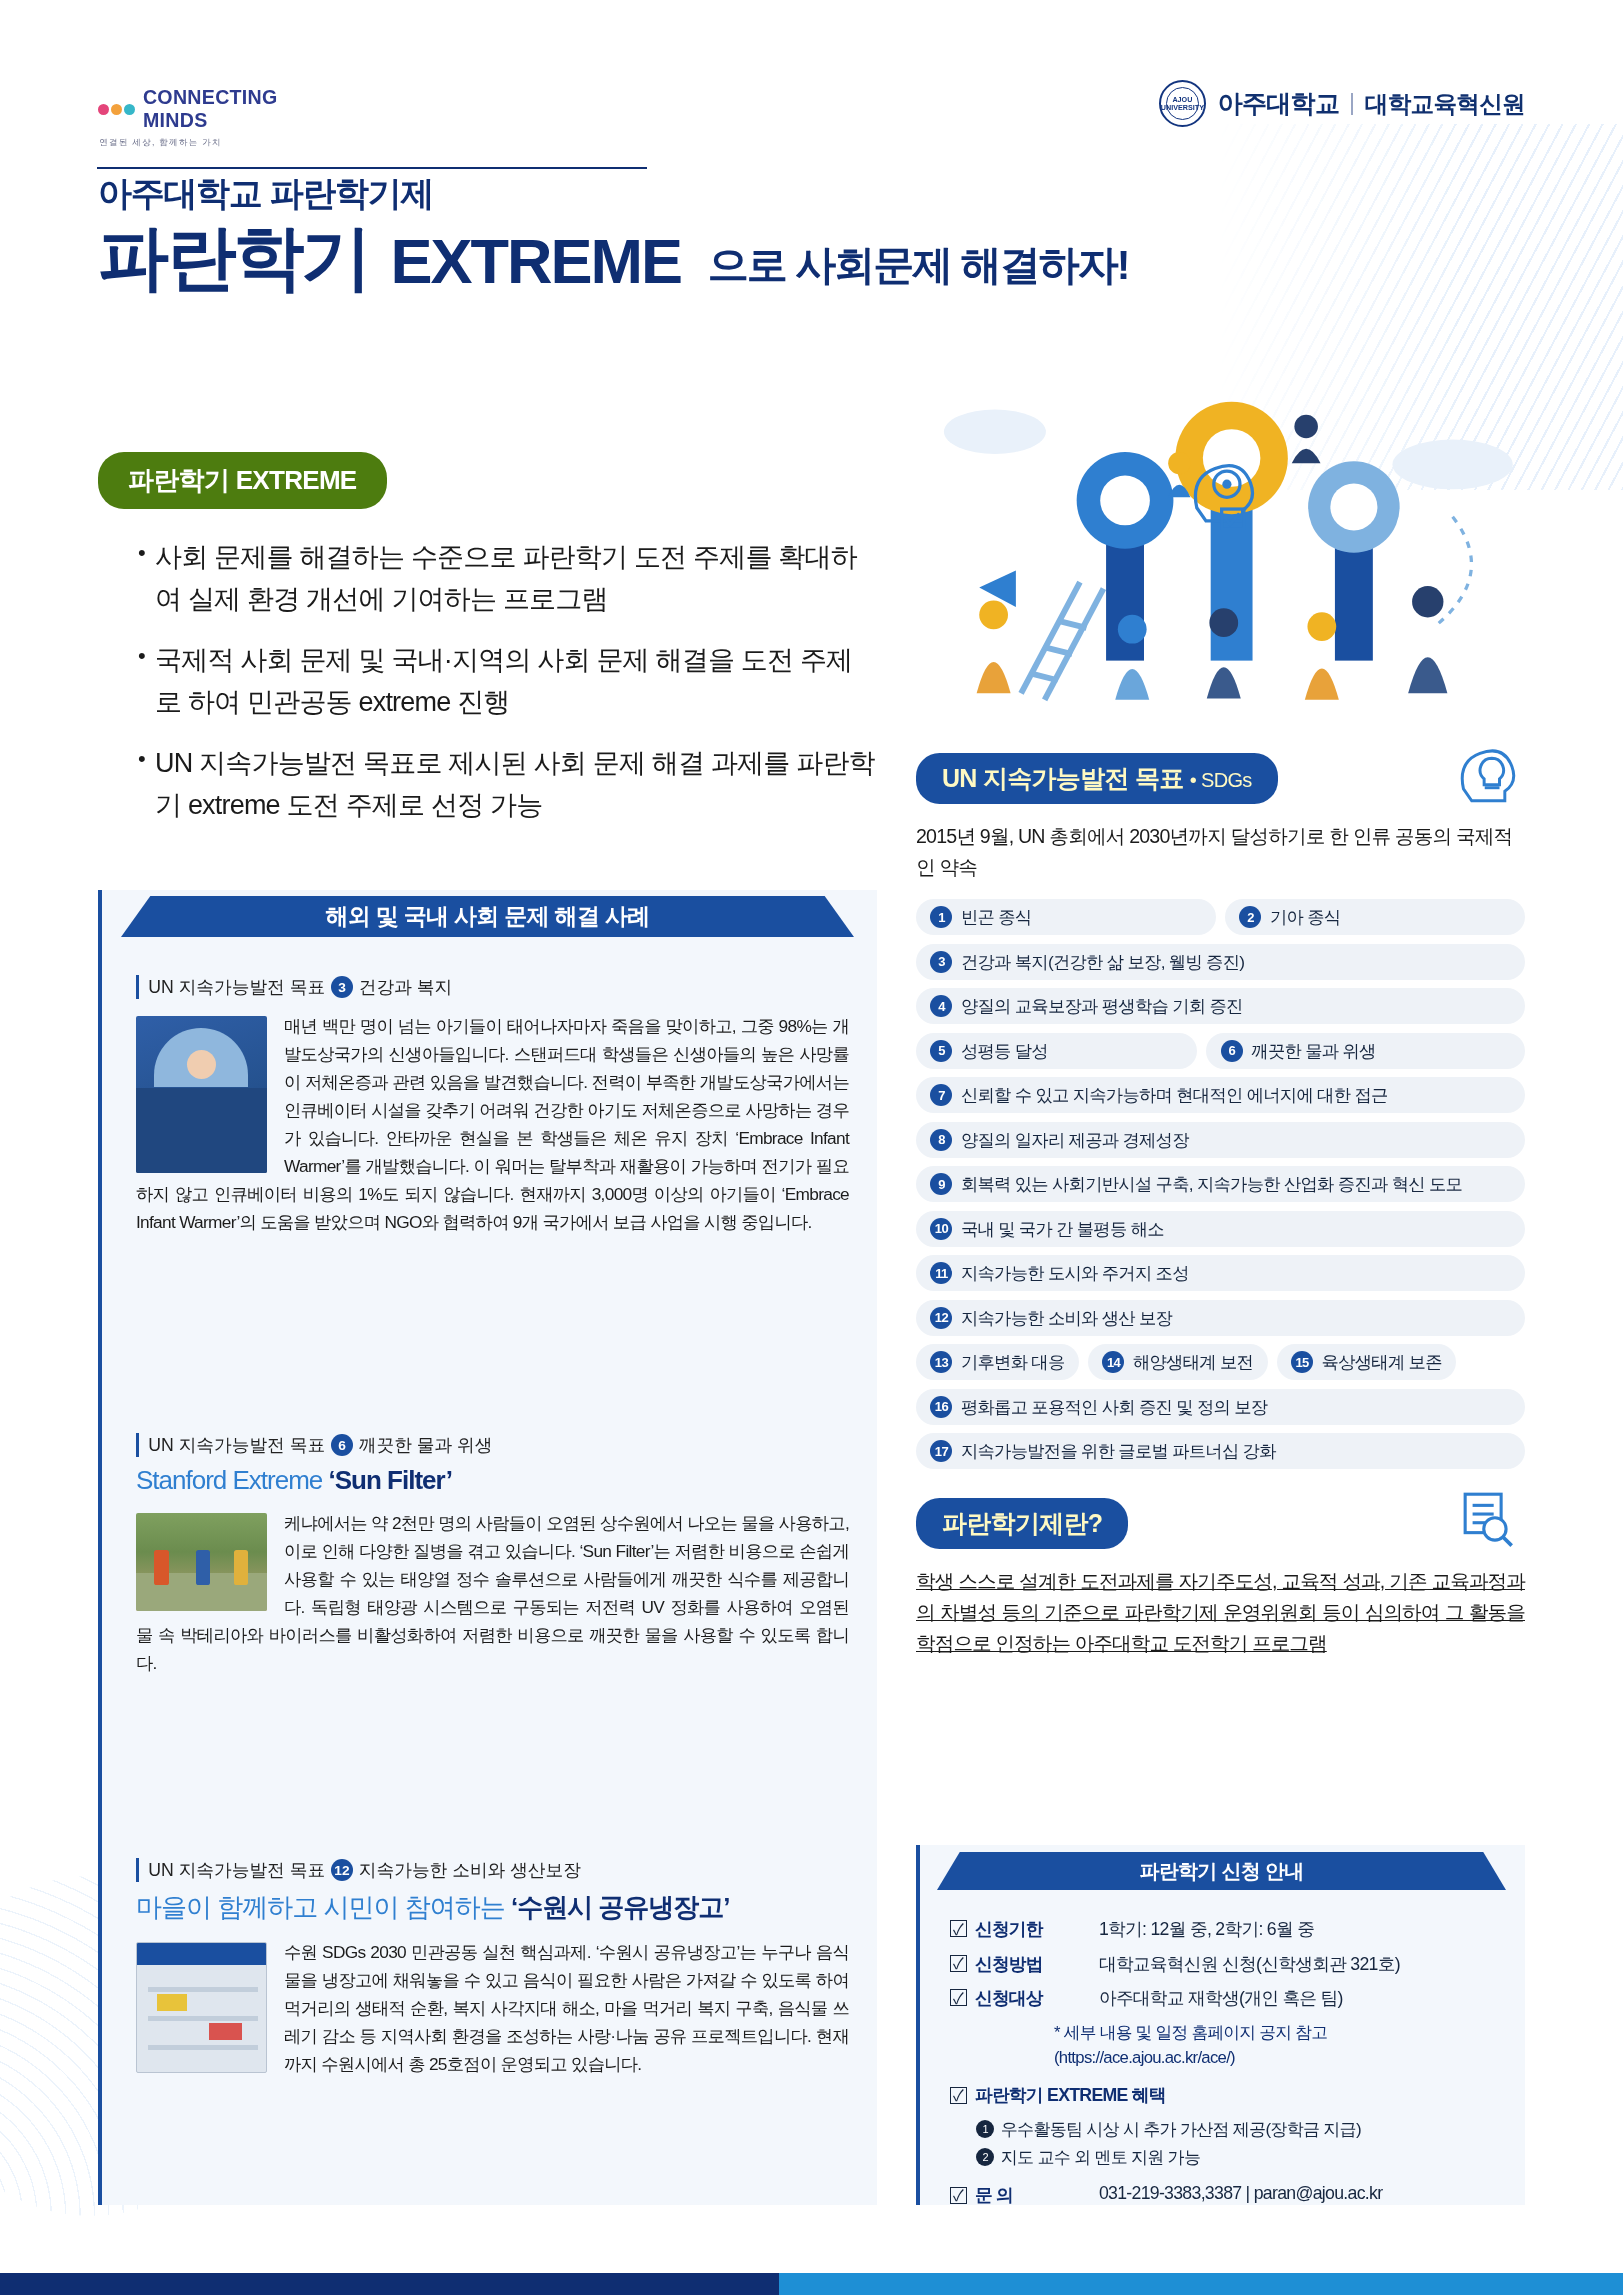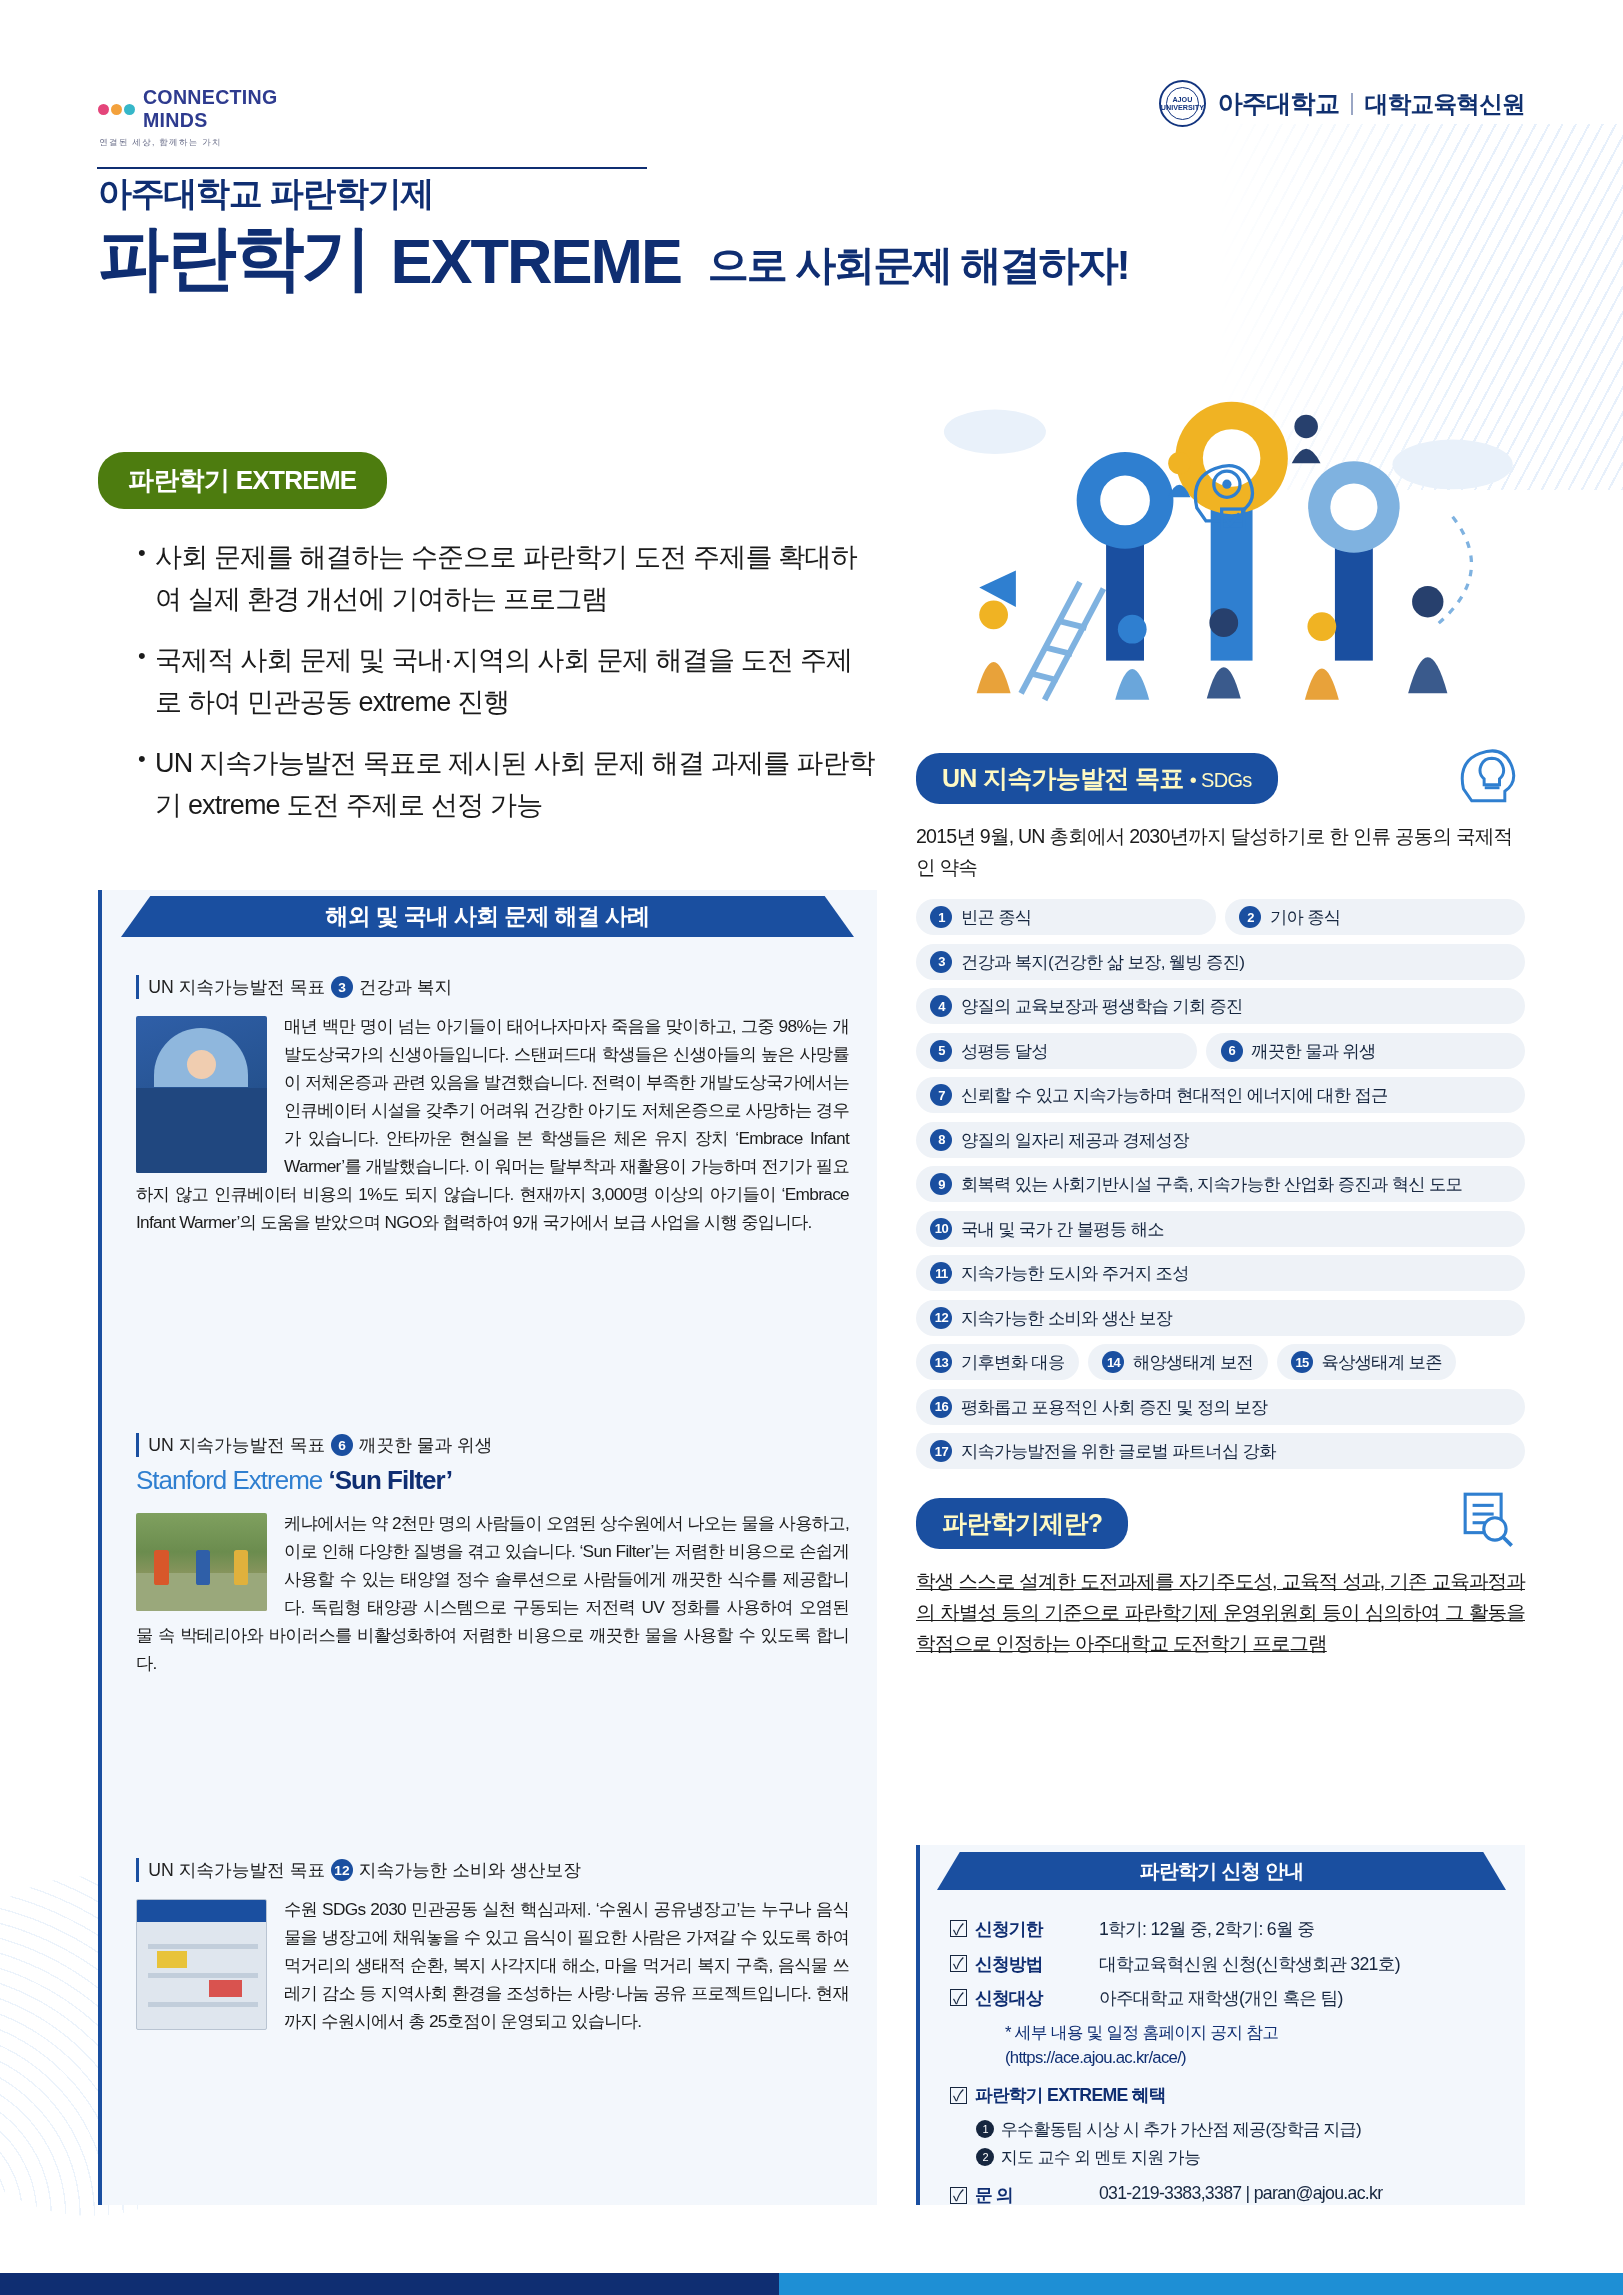--- a/index.html
+++ b/index.html
@@ -146,21 +146,21 @@
   
   .apply-box { position:absolute; left:916px; top:1845px; width:609px; height:360px; background:#f3f7fc; border-left:4.6px solid #1a4fa0;}
   .apply-banner { position:absolute; left:937px; top:1852px; width:569px; height:38px;}
   .apply-banner .banner-shape { font-size:20px; }
   .apply-list { position:absolute; left:950px; top:1917px; width:563px; font-size:17.7px; color:#16263f; letter-spacing:-0.7px;}
   .ap-row { display:flex; margin-bottom:10.5px; align-items:flex-start; }
   .ap-chk { flex:0 0 auto; width:17px; height:17px; border:1.3px solid #16263f; margin-right:7.9px; margin-top:3.3px; position:relative;}
   .ap-chk:after { content:"✓"; position:absolute; left:2px; top:-4.6px; font-size:15.7px; color:#16263f;}
   .ap-label { flex:0 0 auto; width:124px; font-weight:bold; color:#0f2e72;}
   .ap-val { flex:1 1 auto; }
-  .ap-note { margin-top:3.9px; margin-left:55px; color:#0f2e72; font-size:16.7px; line-height:1.45;}
+  .ap-note { margin-top:3.9px; margin-left:104px; color:#0f2e72; font-size:16.7px; line-height:1.45;}
   .ap-sub { margin-left:26px; margin-top:5.2px; display:flex; align-items:flex-start; gap:6.5px; font-size:17px;}
   .circnum { flex:0 0 auto; width:18.3px; height:18.3px; border-radius:50%; background:#16263f; color:#fff; font-size:11px; display:flex; align-items:center; justify-content:center; margin-top:2px;}
   svg { display:block; }
 
   
   .hero { position:absolute; left:916px; top:386px; width:609px; height:340px; }
 </style>
 </head>
 <body>
 
@@ -316,20 +316,24 @@
       </div>
       <span>케냐에서는 약 2천만 명의 사람들이 오염된 상수원에서 나오는 물을 사용하고, 이로 인해 다양한 질병을 겪고 있습니다. ‘Sun Filter’는 저렴한 비용으로 손쉽게 사용할 수 있는 태양열 정수 솔루션으로 사람들에게 깨끗한 식수를 제공합니다. 독립형 태양광 시스템으로 구동되는 저전력 UV 정화를 사용하여 오염된 물 속 박테리아와 바이러스를 비활성화하여 저렴한 비용으로 깨끗한 물을 사용할 수 있도록 합니다.</span>
     </div>
   </div>
 
   <div class="case" style="top:1858px;">
     <div class="sdg-line">
       <span>UN 지속가능발전 목표</span>
       <span class="num-badge">12</span>
       <span>지속가능한 소비와 생산보장</span>
+    </div>
+    <div class="case-title">
+      <span>마을이 함께하고 시민이 참여하는</span>
+      <span class="quoted">‘수원시 공유냉장고’</span>
     </div>
     <div class="case-body">
       <div class="case-img img-fridge">
         <div class="top"></div>
           <div class="sh s1"></div>
           <div class="sh s2"></div>
           <div class="sh s3"></div>
         <div class="f1"></div>
           <div class="f2"></div>
       </div>

